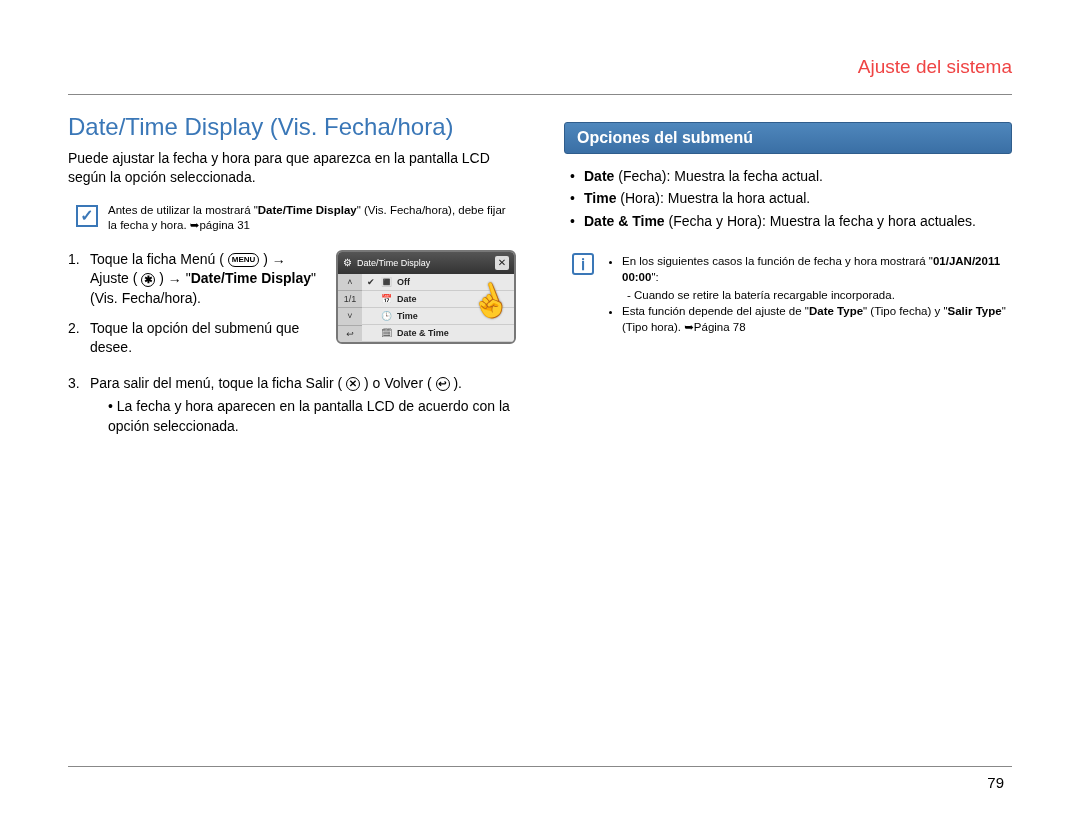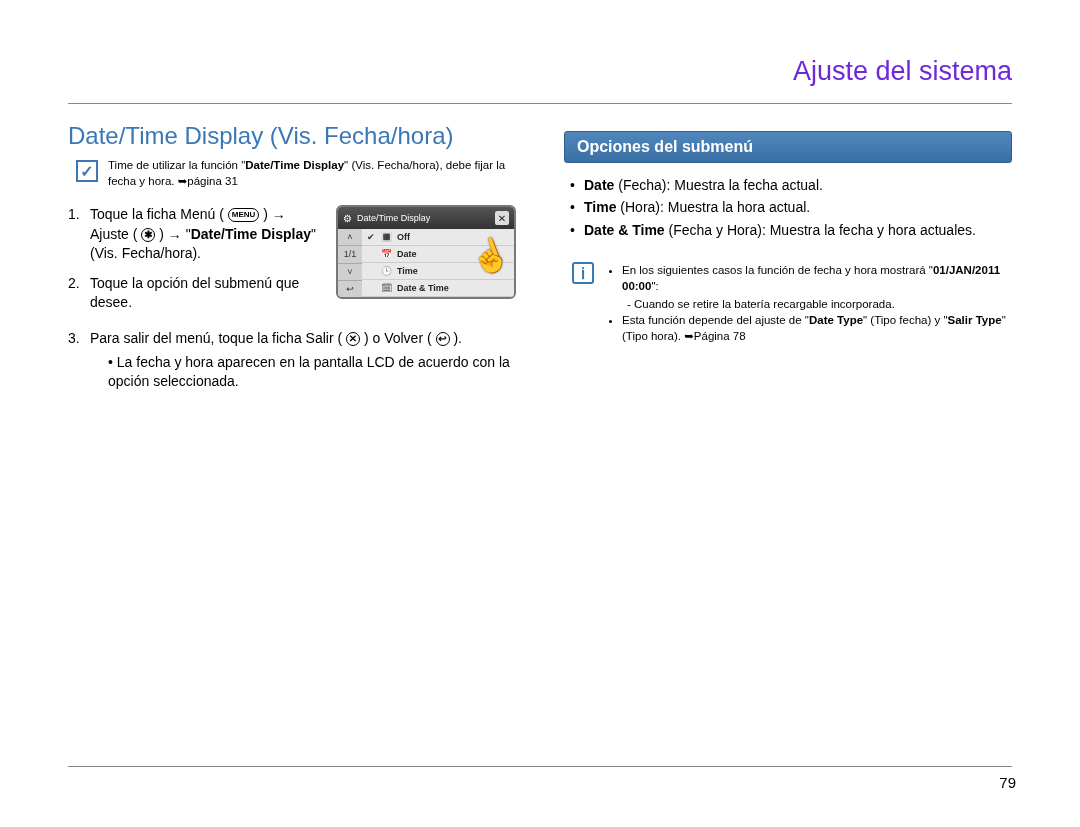--- a/index.html
+++ b/index.html
@@ -7,22 +7,22 @@
     font-family: Arial, Helvetica, sans-serif;
     background: #fff;
     width: 1080px;
     height: 827px;
     position: relative;
     padding: 56px 68px 40px 68px;
     color: #000;
   }
   .header-title {
     text-align: right;
-    color: #6d28d9;
-    font-size: 27px;
+    color: #ef4444;
+    font-size: 19px;
     font-weight: 400;
     padding-bottom: 6px;
     margin-bottom: 10px;
   }
   .header-rule {
     border: none;
     border-top: 1px solid #888;
     margin-bottom: 18px;
   }
   .columns {
@@ -199,46 +199,47 @@
     position: absolute;
     left: 0;
   }
   .note2-text { font-size: 11.5px; line-height: 1.4; }
   .note2-text ul { list-style: disc; padding-left: 18px; margin-top:2px;}
   .note2-text ul ul { list-style: "- "; padding-left: 12px; }
 
   .page-number {
     position: absolute;
     bottom: 36px;
-    right: 64px;
+    right: 76px;
     font-size: 15px;
   }
   .bottom-rule {
     position: absolute;
     bottom: 60px;
     left: 68px;
     right: 68px;
     border-top: 1px solid #888;
   }
 </style>
 </head>
 <body>
 
 <div class="header-title">Ajuste del sistema</div>
 <hr class="header-rule">
 
 <div class="columns">
 
   <div class="col">
     <div class="section-title">Date/Time Display (Vis. Fecha/hora)</div>
+    <div class="intro">Puede ajustar la fecha y hora para que aparezca en la pantalla LCD según la opción seleccionada.</div>
 
     <div class="note-row">
       <div class="icon-box">✓</div>
       <div class="note-text">
-        <span>Time de utilizar la función "</span><strong>Date/Time Display</strong><span>" (Vis. Fecha/hora), debe fijar la fecha y hora. </span><span>➥página 31</span>
+        <span>Antes de utilizar la mostrará "</span><strong>Date/Time Display</strong><span>" (Vis. Fecha/hora), debe fijar la fecha y hora. </span><span>➥página 31</span>
       </div>
     </div>
 
     <div class="two-pane">
       <div class="text-side">
         <div class="steps">
           <div class="step">
             <div class="num">1.</div>
             <div class="body">
               <span>Toque la ficha Menú (</span>

